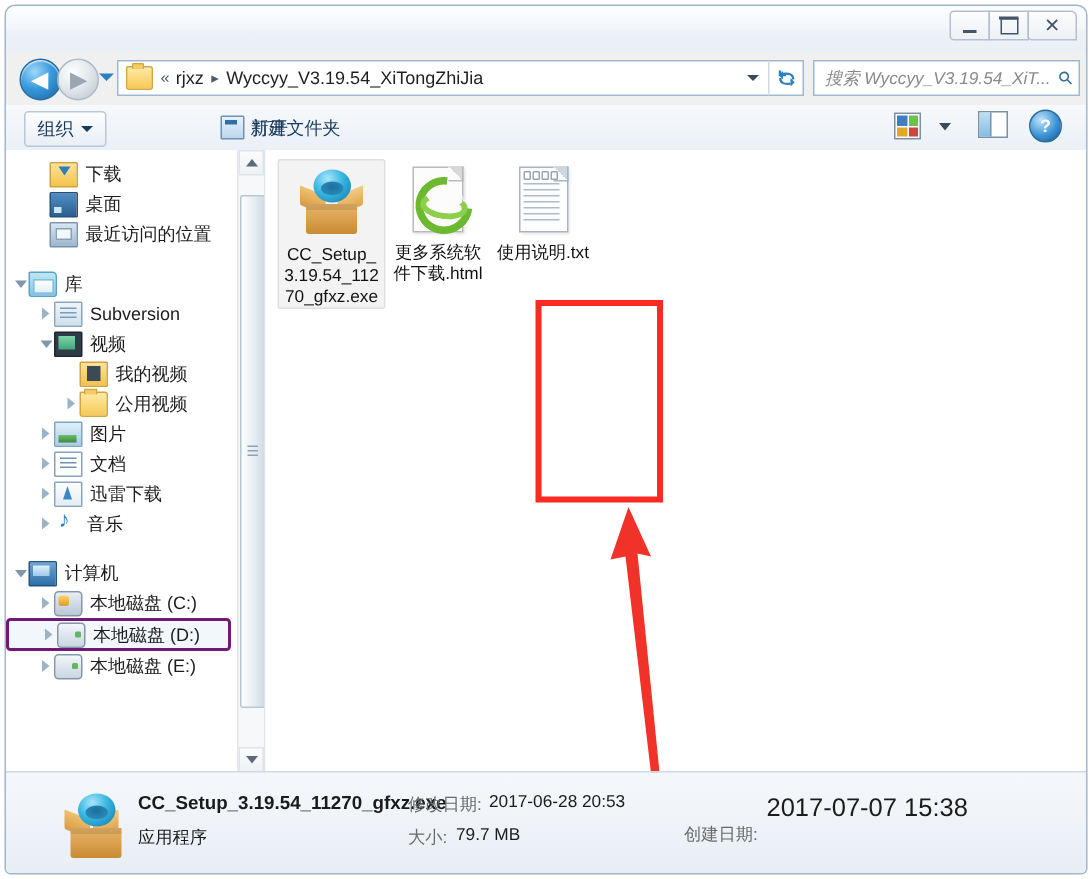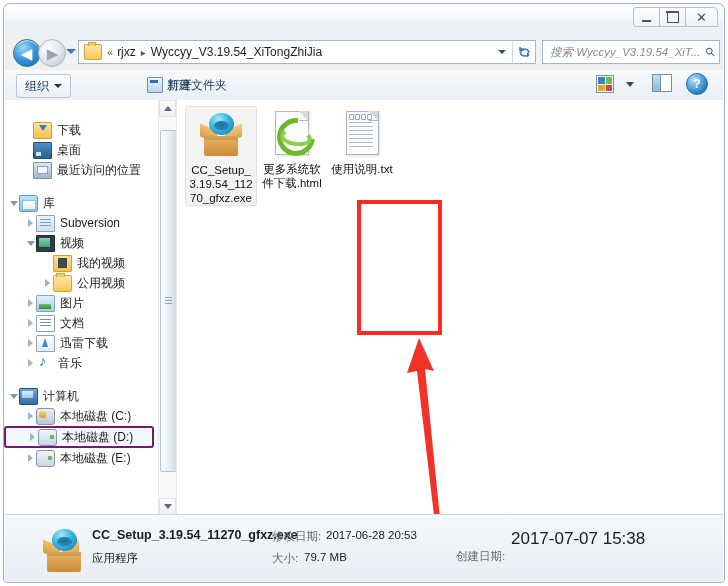--- a/index.html
+++ b/index.html
@@ -114,21 +114,21 @@
     background:radial-gradient(circle at 35% 30%,#bfe3fb 0%,#3d93d6 55%,#15588f 100%);
     border:1px solid #2a6e9e;color:#fff;font-size:12px;font-weight:bold;
     display:flex;align-items:center;justify-content:center;
   }
 
   
   #nav{
     position:absolute;left:0;top:96px;width:172px;bottom:67px;
     background:#fff;border-right:1px solid #dfe6ee;overflow:hidden;
   }
-  #navlist{position:absolute;left:0;top:0;right:18px;padding-top:20px;}
+  #navlist{position:absolute;left:0;top:0;right:18px;padding-top:6px;}
   .nrow{display:flex;align-items:center;height:20px;padding-left:4px;white-space:nowrap;font-size:12px;color:#1c1c1c;}
   .nrow.sel{background:#f2f7fc;border:2px solid #701a75;border-radius:3px;margin-right:4px;height:18px;}
   .exp{width:11px;height:11px;flex:none;display:flex;align-items:center;justify-content:center;}
   .exp.closed:after{content:"";width:0;height:0;border-top:4px solid transparent;border-bottom:4px solid transparent;border-left:5px solid #9bb3c7;}
   .exp.open:after{content:"";width:0;height:0;border-left:4px solid transparent;border-right:4px solid transparent;border-top:5px solid #7e97ad;}
   .ni{width:17px;height:15px;flex:none;margin-right:5px;position:relative;}
   .nlabel{overflow:hidden;text-overflow:ellipsis;}
   .ind0{padding-left:18px;}
   .ind1{padding-left:4px;}
   .ind2{padding-left:21px;}

